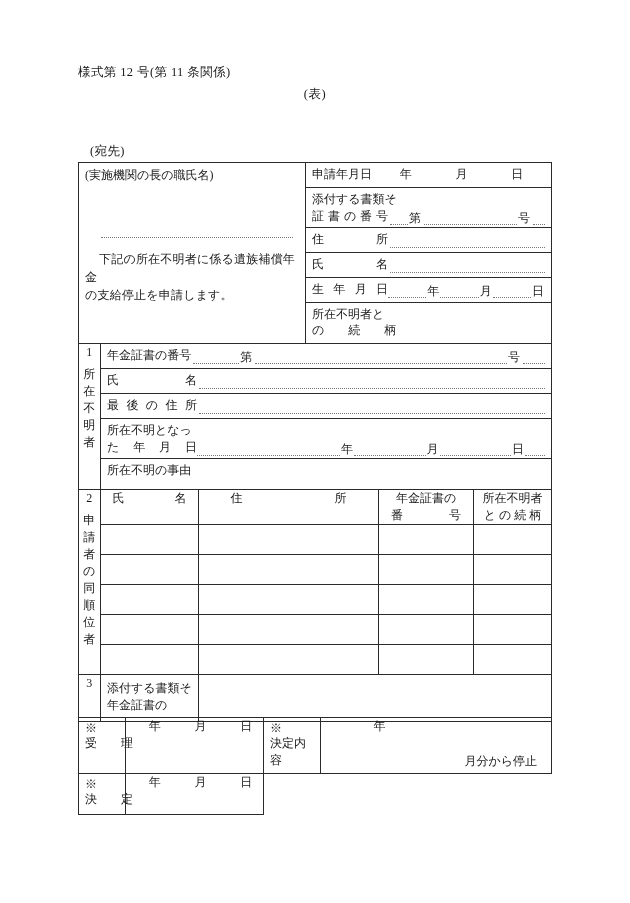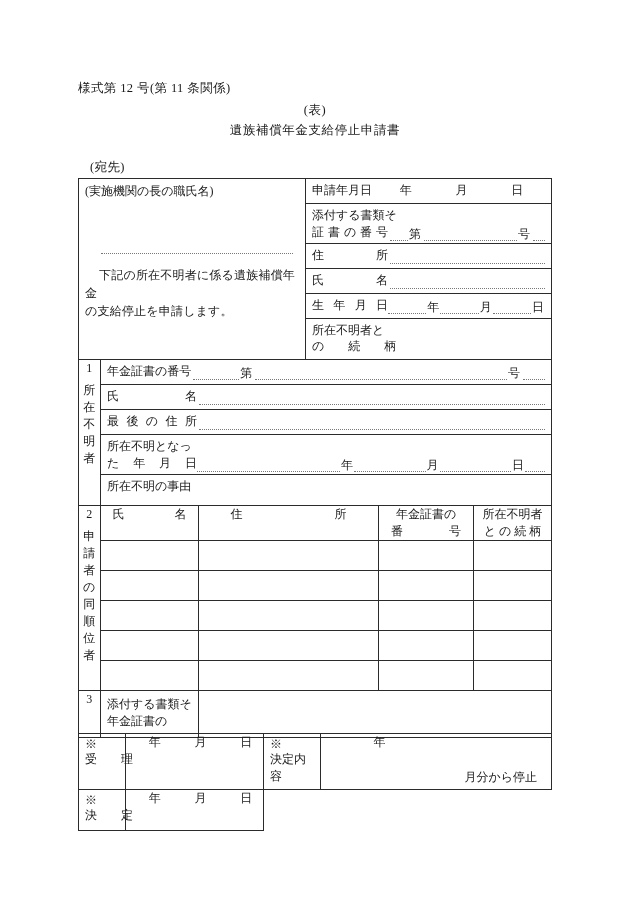--- a/index.html
+++ b/index.html
@@ -10,21 +10,21 @@
   body {
     width: 630px;
     height: 903px;
     font-family: "Liberation Serif", "DejaVu Serif", serif;
     color: #1a1a1a;
     position: relative;
     overflow: hidden;
   }
   .page {
     position: absolute;
-    left: 0; top: 16px;
+    left: 0; top: 0;
     width: 630px;
     height: 666px;
   }
 
   
   .form-no {
     position: absolute;
     left: 78px;
     top: 64px;
     font-size: 12.5px;
@@ -195,21 +195,20 @@
 </style>
 </head>
 <body>
 
 <div class="page">
 
   <div class="form-no">様式第 12 号(第 11 条関係)</div>
 
   <div class="title-block">
     <div>(表)</div>
-    <div>遺族補償年金支給停止申請書</div>
   </div>
 
   <div class="addressee">(宛先)</div>
 
   <table class="tbl" id="main-table">
     <colgroup>
       <col style="width:22px">
       <col style="width:98px">
       <col style="width:107px">
       <col style="width:73px">

